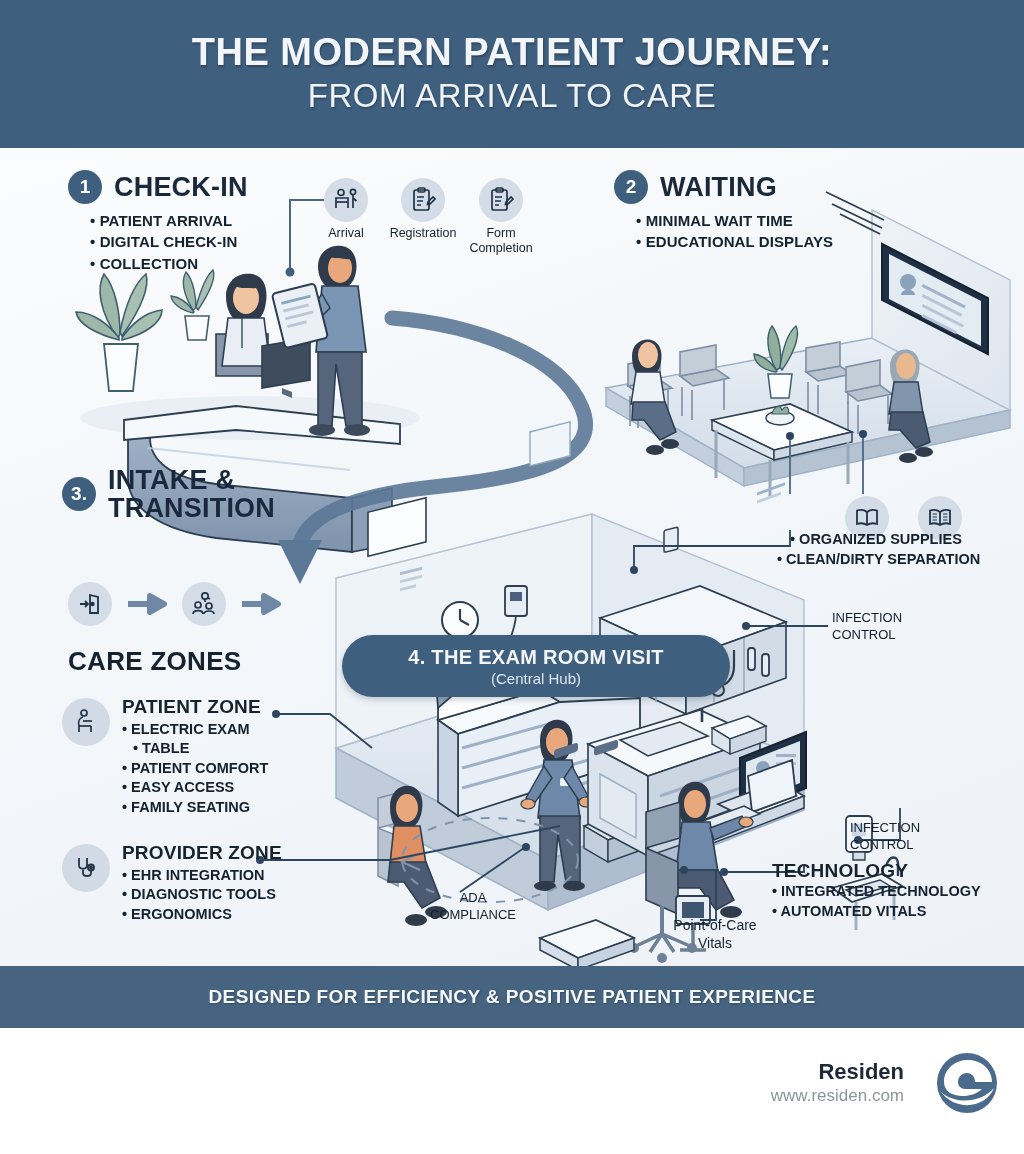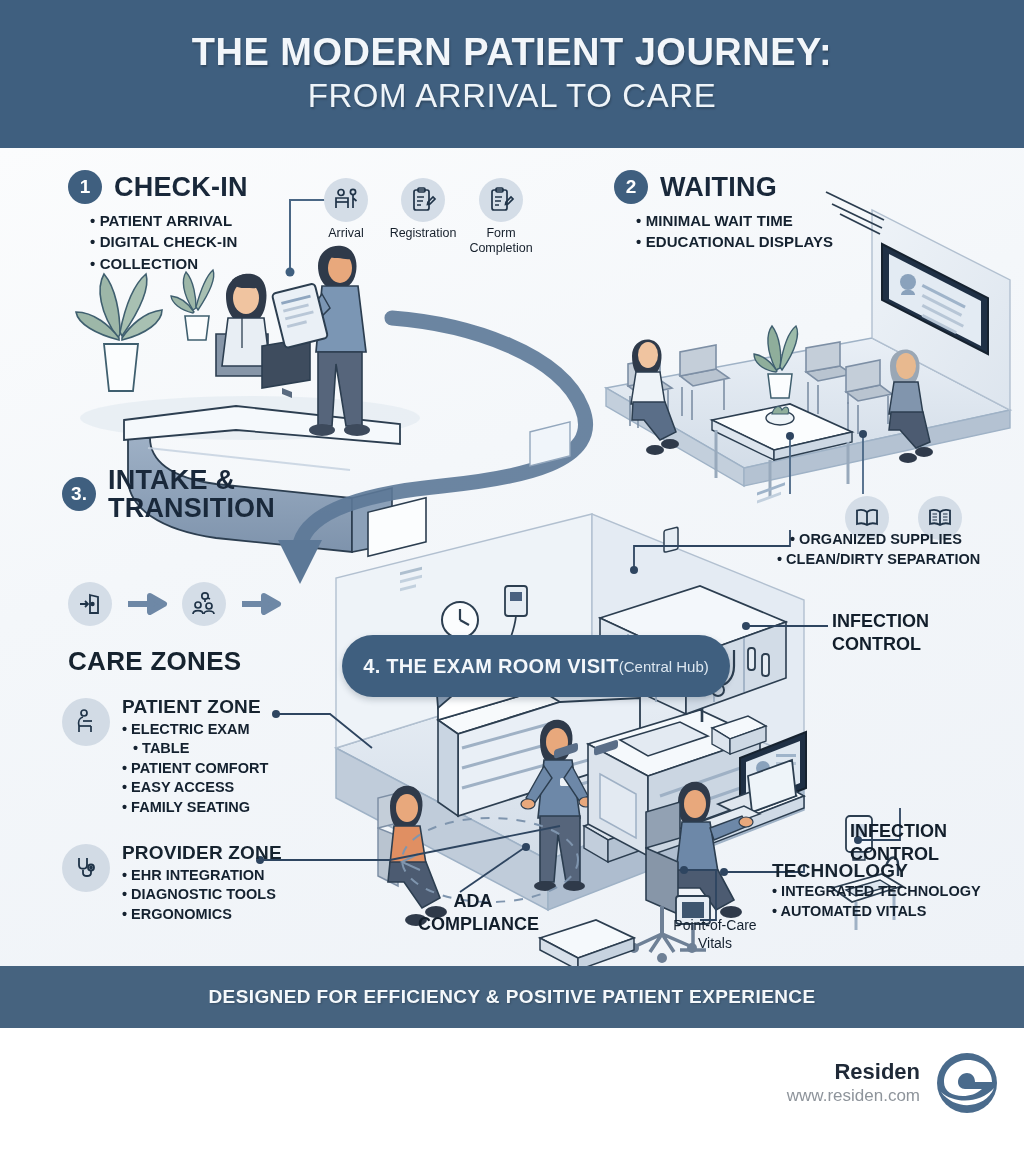--- a/index.html
+++ b/index.html
@@ -55,21 +55,21 @@
   }
   .footer-band span {
     color: #f4f8fb; font-size: 19px; font-weight: bold;
     letter-spacing: 0.4px;
     text-shadow: 1px 1px 2px rgba(0,0,0,.22);
   }
 
   
   .brand {
     position: absolute; right: 26px; top: 1052px;
-    display: flex; align-items: center; gap: 16px;
+    display: flex; align-items: center; gap: 32px;
   }
   .brand-text { text-align: right; }
   .brand-name { font-size: 22px; font-weight: bold; color: #1f2937; line-height: 1.2; }
   .brand-url { font-size: 17px; color: #8e949b; line-height: 1.3; }
 
   
   .step { position: absolute; }
   .step-head { display: flex; align-items: center; gap: 12px; }
   .badge {
     width: 34px; height: 34px; border-radius: 50%;
@@ -119,35 +119,35 @@
   }
   .zone ul li::before { content: "• "; }
 
   .section-title {
     position: absolute; font-size: 26px; font-weight: bold;
     color: #16232f; letter-spacing: .3px;
   }
 
   
   .callout { position: absolute; }
-  .callout .ct { font-size: 18px; font-weight: bold; color: #121e2b; line-height: 1.3; }
+  .callout .ct { font-size: 13px; font-weight: normal; color: #121e2b; line-height: 1.3; }
   .callout ul li {
     list-style: none; font-size: 14.5px; font-weight: bold;
     color: #14212f; line-height: 1.35; white-space: nowrap;
   }
   .callout ul li::before { content: "• "; }
   .callout .cth { font-size: 19px; font-weight: bold; color: #16232f; letter-spacing: .2px; }
   .callout .small { font-size: 14px; font-weight: normal; color: #14212f; line-height: 1.3; }
 
   
   .exam-pill {
     position: absolute; left: 342px; top: 487px;
     width: 388px; height: 62px; border-radius: 31px;
     background: #3f5f7f;
-    display: flex; flex-direction: row;
+    display: flex; flex-direction: column;
     align-items: center; justify-content: center;
     box-shadow: 0 3px 6px rgba(30,50,70,.22);
     z-index: 20;
   }
   .exam-pill .l1 { color: #f3f7fb; font-size: 20px; font-weight: bold; letter-spacing: .3px; }
   .exam-pill .l2 { color: #dde7f0; font-size: 15px; margin-top: 1px; }
 
   svg.layer { position: absolute; left: 0; top: 0; }
 </style>
 </head>

